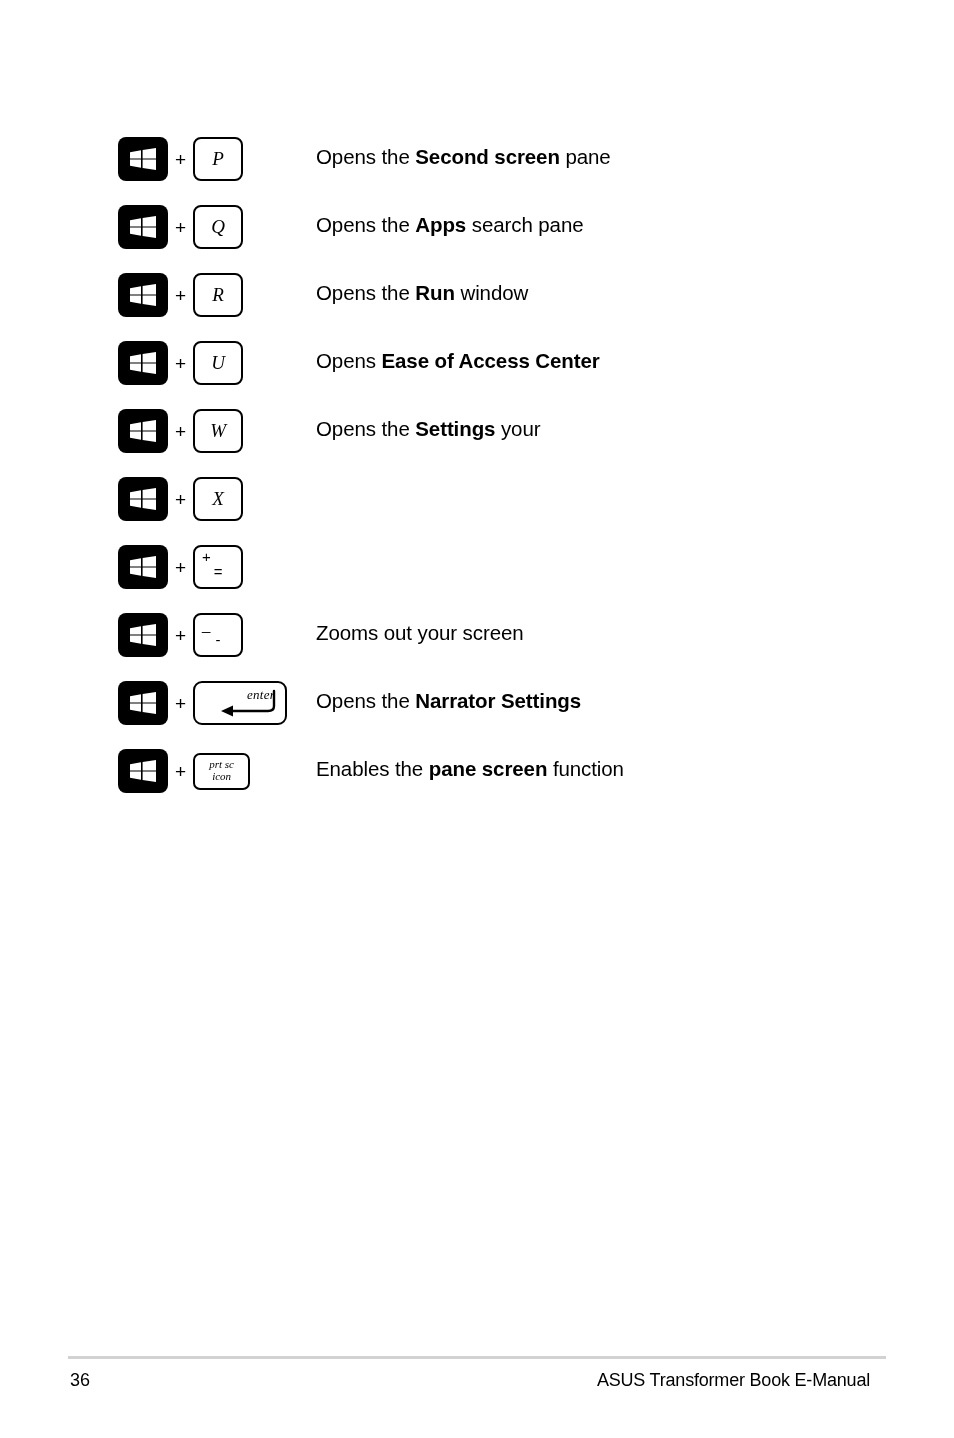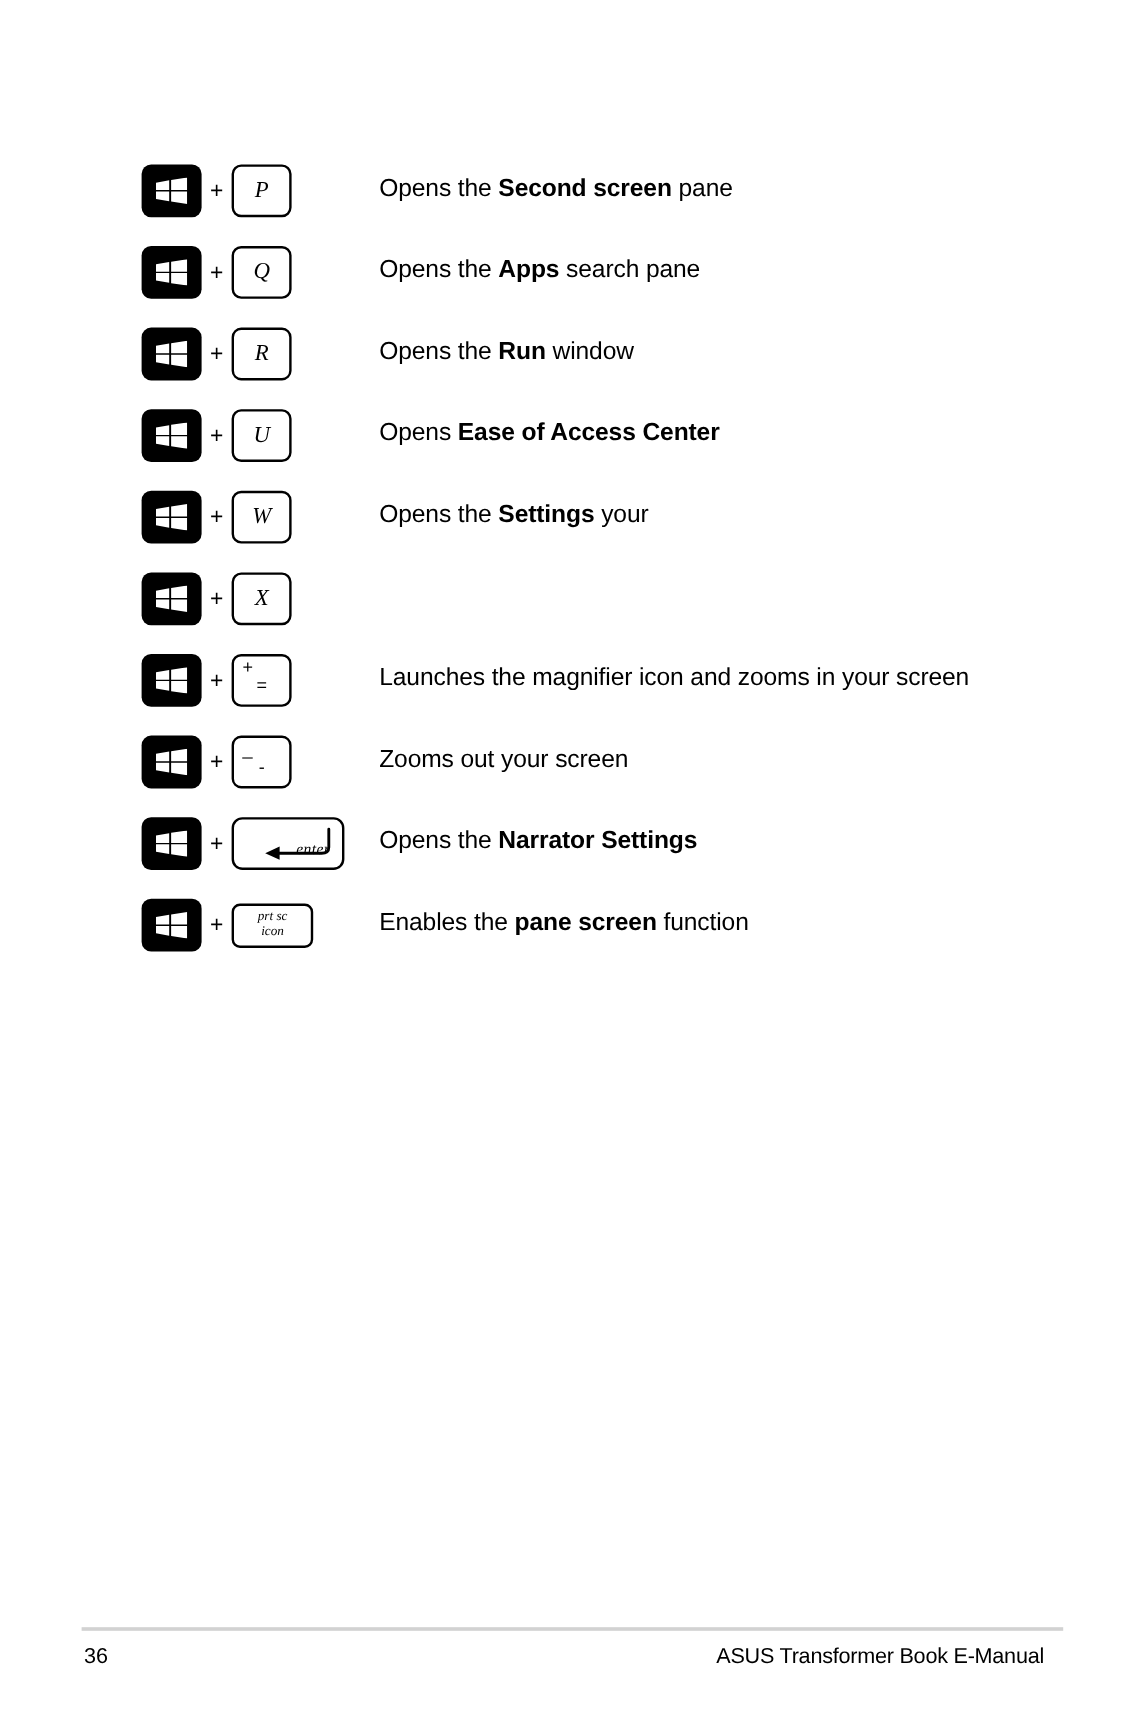--- a/index.html
+++ b/index.html
@@ -115,28 +115,28 @@
   .enter-inner {
     position: absolute;
     right: 6px;
     bottom: 5px;
     width: 62px;
     height: 32px;
   }
   .enter-label {
     position: absolute;
     right: 4px;
-    top: 14px;
+    top: 1px;
     font-size: 13px;
     font-style: italic;
     font-family: "Liberation Serif", serif;
     letter-spacing: 0.3px;
   }
   .key-prtsc {
-    width: 68px;
+    width: 57px;
     height: 37px;
     border-radius: 7px;
     flex-direction: column;
     line-height: 1.05;
   }
   .key-prtsc span {
     font-size: 11px;
     font-style: italic;
     font-family: "Liberation Serif", serif;
     display: block;
@@ -317,21 +317,20 @@
             <polygon points="0,11.6 11,11.6 11,19.7 0,17.8" fill="#ffffff"></polygon>
             <polygon points="12.6,11.6 26,11.6 26,22 12.6,19.95" fill="#ffffff"></polygon>
           </svg>
         </span>
         <span class="plus">+</span>
         <span class="key key-dual">
           <span class="sup">+</span>
           <span class="main">=</span>
         </span>
       </div>
-      <div class="desc">Launches the magnifier icon and zooms in your screen</div>
     </div>
 
     <div class="shortcut-row">
       <div class="combo">
         <span class="key-win">
           <svg class="win-logo" width="26" height="22" viewBox="0 0 26 22" aria-hidden="true">
             <polygon points="0,4.2 11,2.3 11,10.4 0,10.4" fill="#ffffff"></polygon>
             <polygon points="12.6,2.05 26,0 26,10.4 12.6,10.4" fill="#ffffff"></polygon>
             <polygon points="0,11.6 11,11.6 11,19.7 0,17.8" fill="#ffffff"></polygon>
             <polygon points="12.6,11.6 26,11.6 26,22 12.6,19.95" fill="#ffffff"></polygon>

